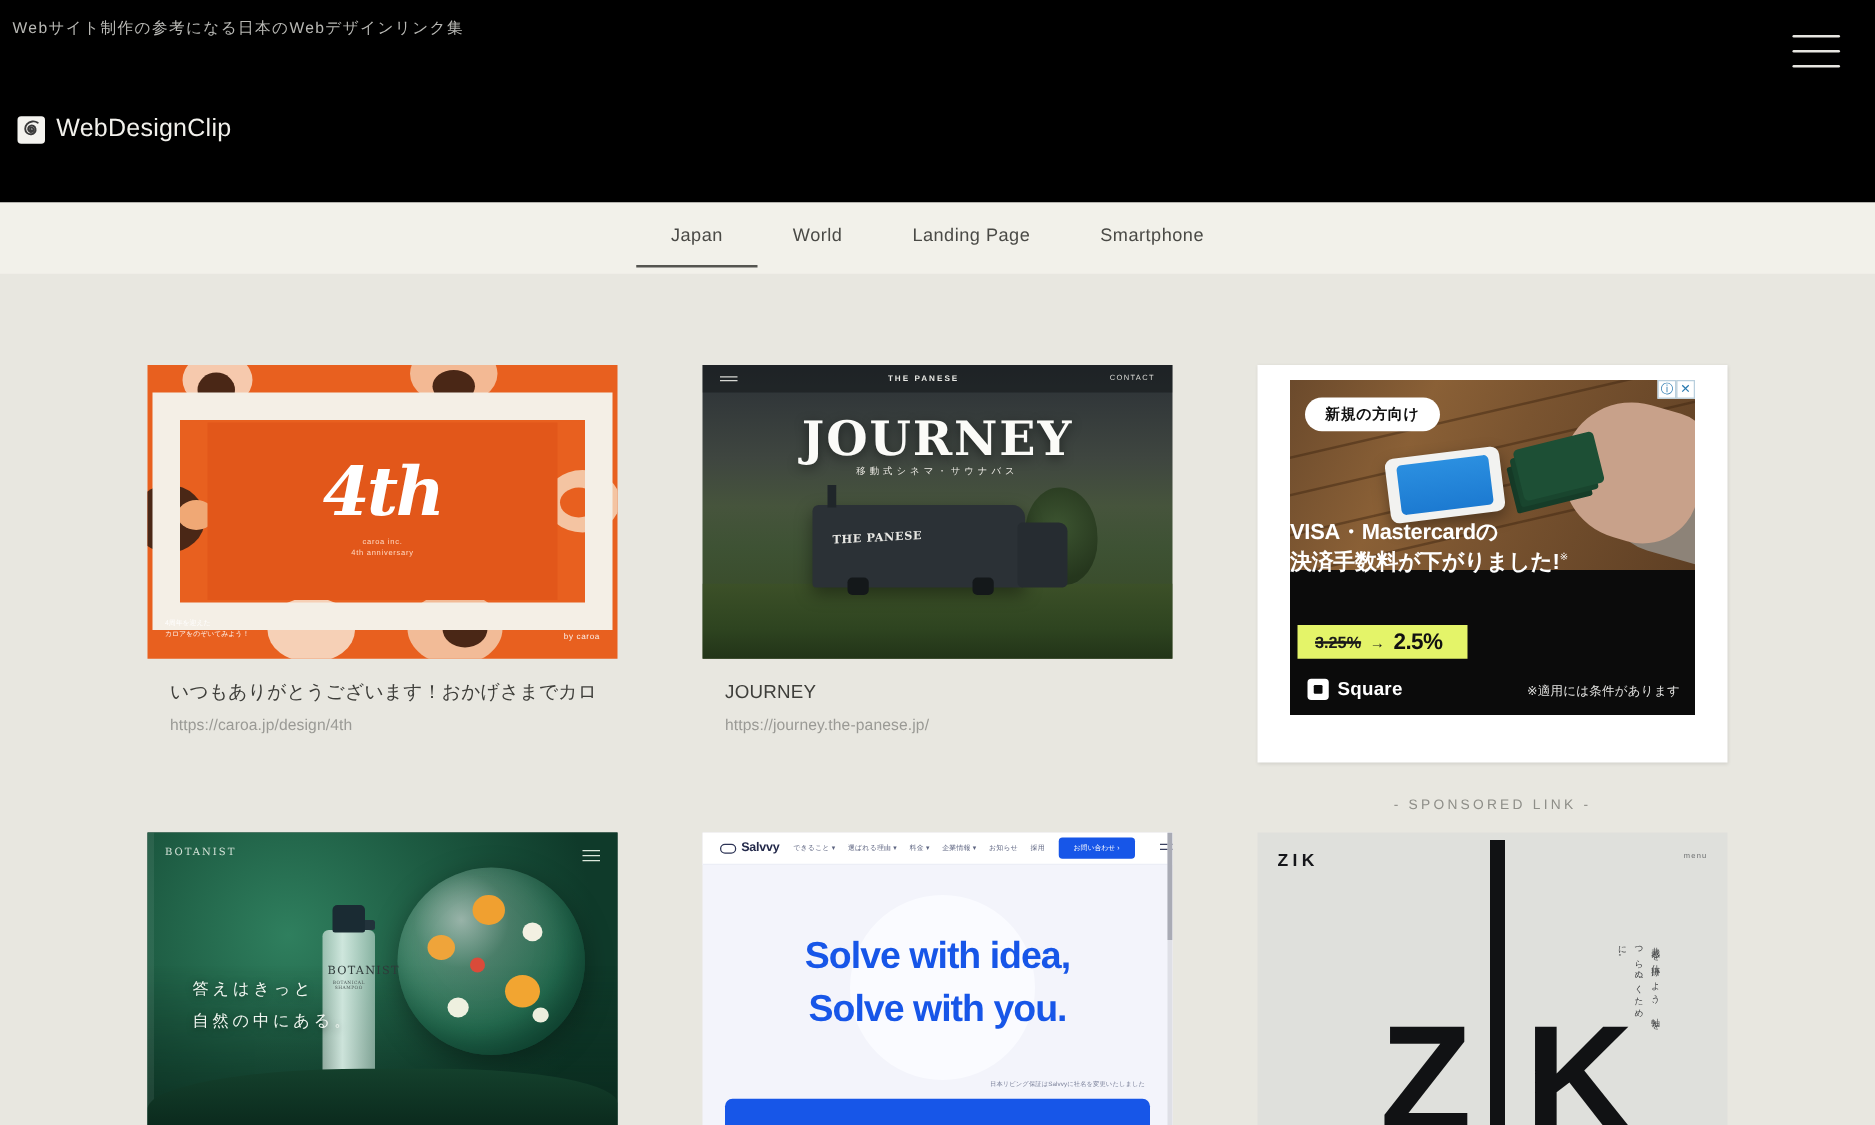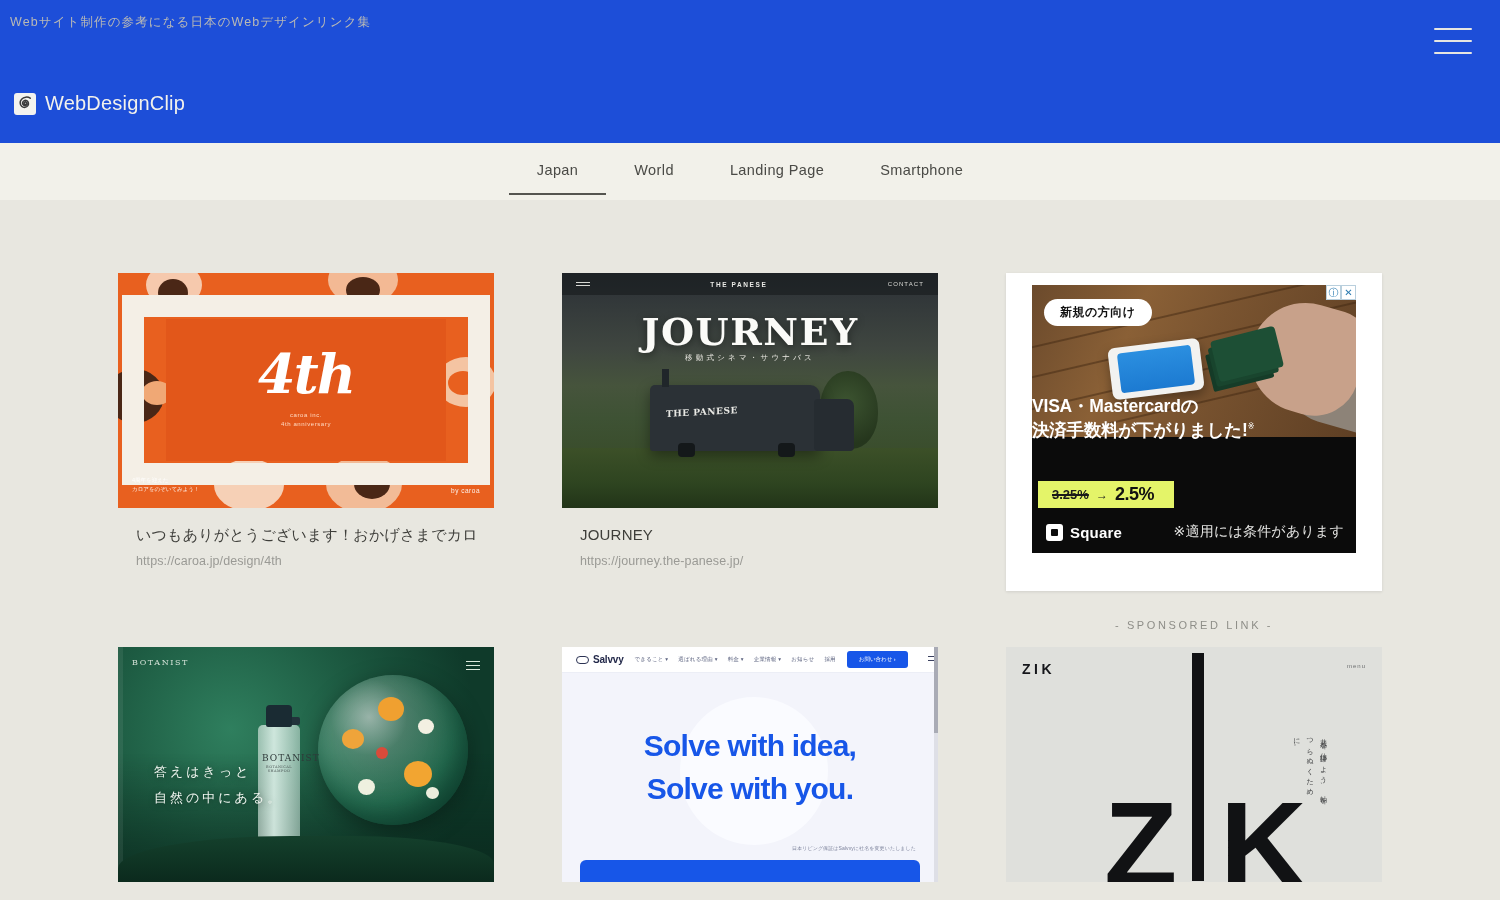--- a/index.html
+++ b/index.html
@@ -8,22 +8,22 @@
     width: 1500px; height: 900px;
     overflow: hidden;
     background: #e8e7e0;
     font-family: "Liberation Sans", "DejaVu Sans", sans-serif;
     -webkit-font-smoothing: antialiased;
   }
 
   
   #site-header {
     position: relative;
-    width: 1500px; height: 143px;
-    background: #1d4ed8;
+    width: 1500px; height: 162px;
+    background: #000000;
   }
   #header-tagline {
     position: absolute; left: 10px; top: 14px;
     font-size: 12.5px; letter-spacing: 1.1px;
     color: #b9b9b5;
     white-space: nowrap;
   }
   #brand-logo {
     position: absolute; left: 14px; top: 92px;
     display: flex; align-items: center; gap: 9px;
@@ -327,21 +327,21 @@
     padding: 0 12px 0 14px;
     z-index: 3;
   }
   .ad-square { display: flex; align-items: center; gap: 7px; }
   .ad-square-mark {
     width: 17px; height: 17px; background: #fff; border-radius: 3px;
     display: flex; align-items: center; justify-content: center;
   }
   .ad-square-mark i { width: 7px; height: 7px; background: #0b0b0b; border-radius: 1px; display:block; }
   .ad-square-name { font-size: 15px; color: #fff; font-weight: bold; letter-spacing: .2px; }
-  .ad-disclaimer { font-size: 14px; color: #e4e4e2; letter-spacing: .2px; margin-left: 29px; }
+  .ad-disclaimer { font-size: 10px; color: #e4e4e2; letter-spacing: .2px; margin-left: 29px; }
   .ad-label {
     margin-top: 28px;
     text-align: center;
     font-size: 11px; color: #8e8e88;
     letter-spacing: 2.6px;
   }
 
   
   .thumb-botanist {
     background:

